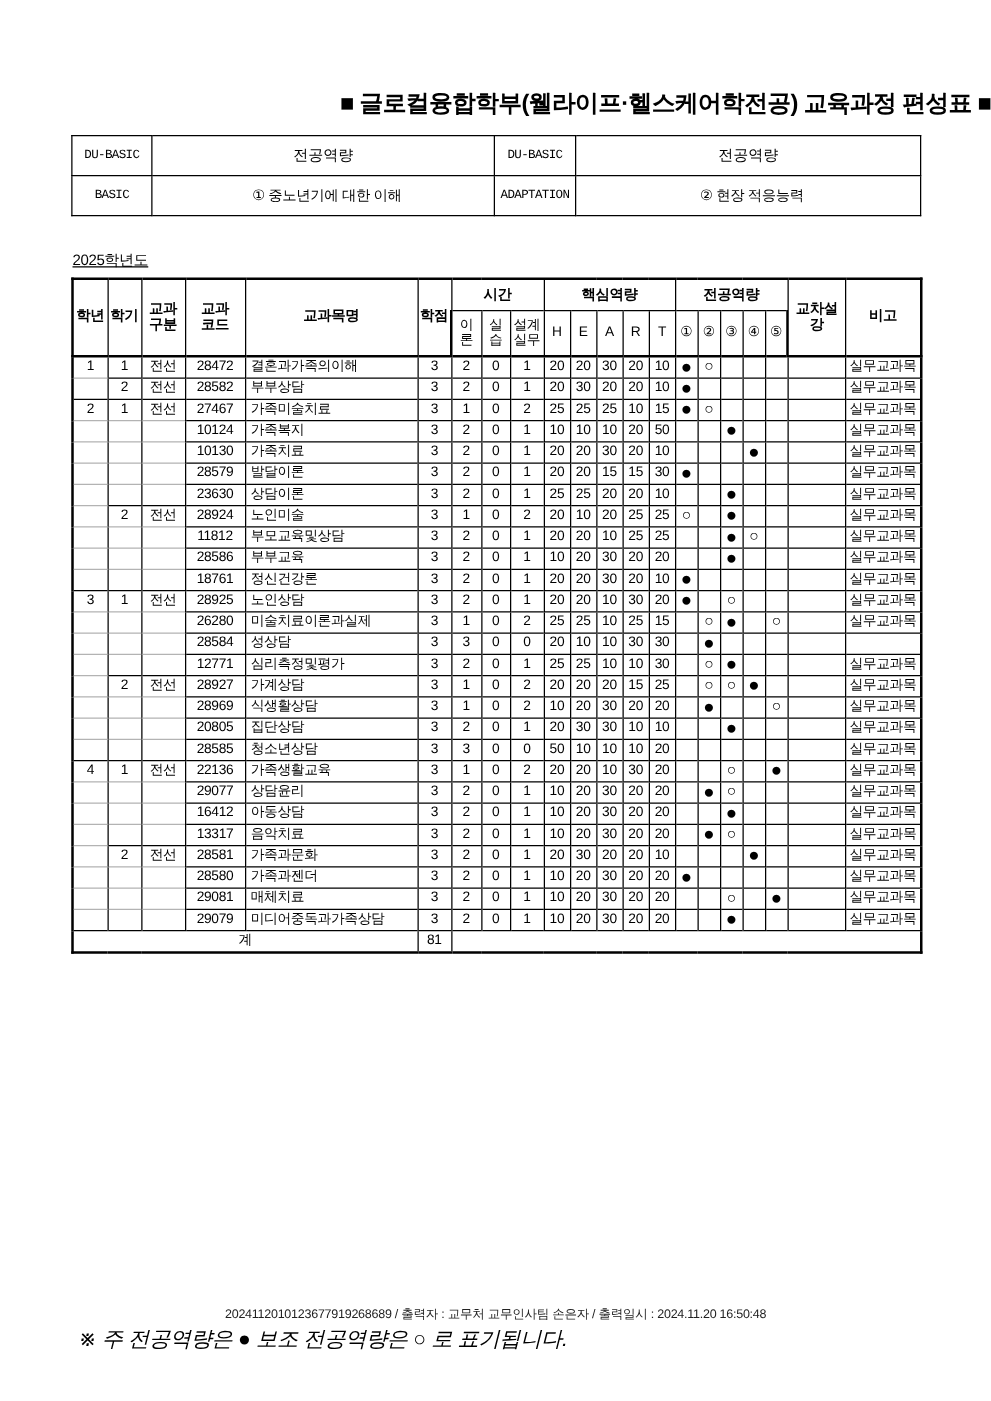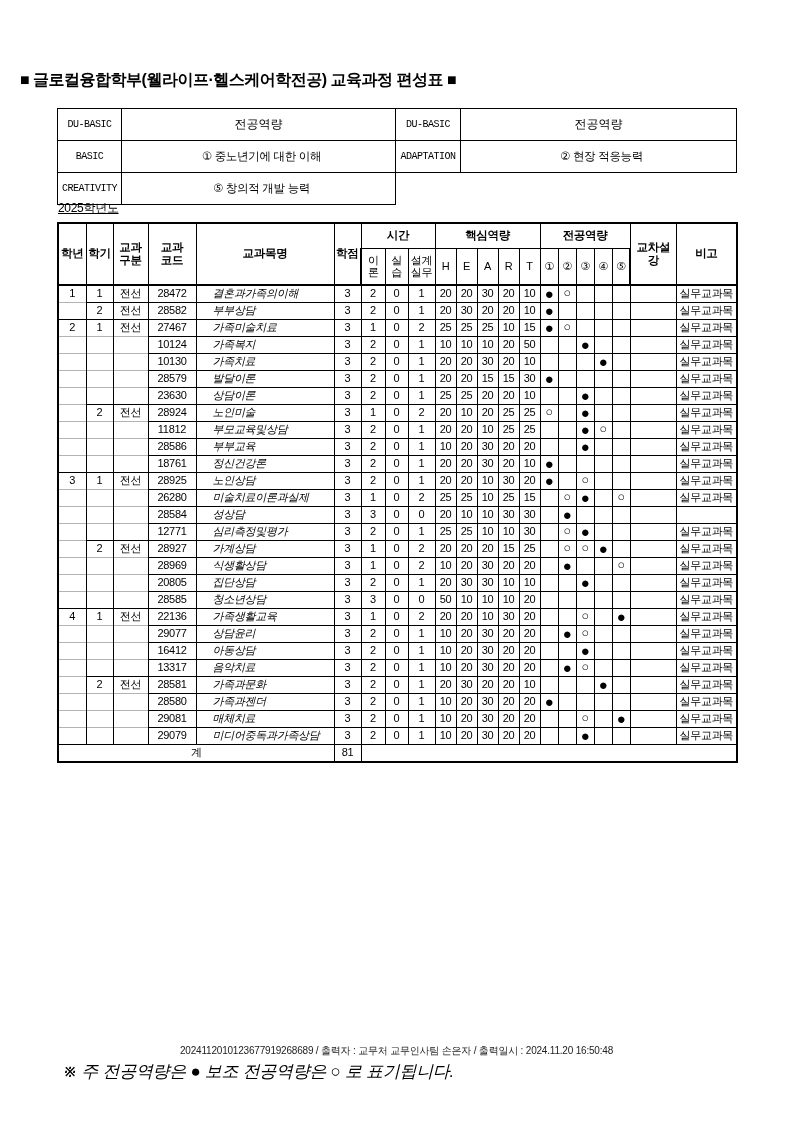--- a/index.html
+++ b/index.html
@@ -4,21 +4,21 @@
 <style>
   * { margin:0; padding:0; box-sizing:border-box; }
   html,body { background:#fff; }
   body {
     width:793px; height:1121px; position:relative;
     font-family:"Liberation Sans","DejaVu Sans",sans-serif;
     color:#000; overflow:hidden;
   }
   .title {
     position:absolute; top:70px; left:0; width:100%;
-    text-align:left; font-size:16px; font-weight:bold; letter-spacing:-0.5px;padding-left:20px;
+    text-align:right; font-size:19px; font-weight:bold; letter-spacing:-0.5px;padding-left:20px;
   }
   
   .comp-table {
     position:absolute; top:108px; left:57px; width:679px;
     border-collapse:collapse; table-layout:fixed;
   }
   .comp-table td { border:1px solid #000; height:32px; font-size:11.5px; vertical-align:middle; }
   .comp-table td.lbl {
     text-align:center;
     font-family:"Liberation Mono","DejaVu Sans Mono",monospace;
@@ -41,21 +41,21 @@
     border-top:1px solid #000; border-left:1px solid #000;
     text-align:center; vertical-align:middle; overflow:hidden;
   }
   .mt th:last-child, .mt td:last-child { border-right:2px solid #000; }
   .mt th:first-child, .mt td:first-child { border-left:2px solid #000; }
   .mt thead tr.h1 th { border-top:2px solid #000; height:25px; font-size:11.5px; font-weight:bold; letter-spacing:-0.3px; }
   .mt thead tr.h2 th { height:37px; font-size:11px; font-weight:normal; white-space:pre-line; line-height:1.15; letter-spacing:-0.3px; border-bottom:2px solid #000; }
   .mt thead th.two { white-space:pre-line; line-height:1.15; border-bottom:2px solid #000; }
   .mt tbody td { height:17px; font-size:11px; line-height:15px; letter-spacing:-0.3px; }
   .mt tbody td.lt { border-top-color:#b3b3b3; }
-  .mt tbody td.name { text-align:left; padding-left:16px;font-style:italic; }
+  .mt tbody td.name { text-align:left; padding-left:4px; }
   .mt tbody td.dot { font-size:13px; }
   .mt tbody td.dot.filled { font-size:15px; }
   .mt tbody td.dot.hollow { font-size:12.5px; }
   .mt tr.total td { border-top:1px solid #000; border-bottom:2px solid #000; height:18px; font-size:11px; }
   
   .note { position:absolute; top:1060px; left:63px; font-size:17px; letter-spacing:-0.3px;font-style:italic; }
   .footer { position:absolute; top:1044px; left:0; width:100%; text-align:center; font-size:10px; color:#222; letter-spacing:-0.2px; }
 </style>
 </head>
 <body>
@@ -74,26 +74,20 @@
       <td class="lbl">DU-BASIC</td>
       <td class="hd">전공역량</td>
       <td class="lbl">DU-BASIC</td>
       <td class="hd">전공역량</td>
     </tr>
     <tr>
       <td class="lbl">BASIC</td>
       <td class="desc">① 중노년기에 대한 이해</td>
       <td class="lbl">ADAPTATION</td>
       <td class="desc">② 현장 적응능력</td>
-    </tr>
-    <tr>
-      <td class="lbl">CREATIVITY</td>
-      <td class="desc">⑤ 창의적 개발 능력</td>
-      <td class="empty"></td>
-      <td class="empty"></td>
     </tr>
   </tbody>
 </table>
 
 <div class="year">2025학년도</div>
 
 <table class="mt">
   <colgroup>
     <col style="width:28px">
       <col style="width:27px">

